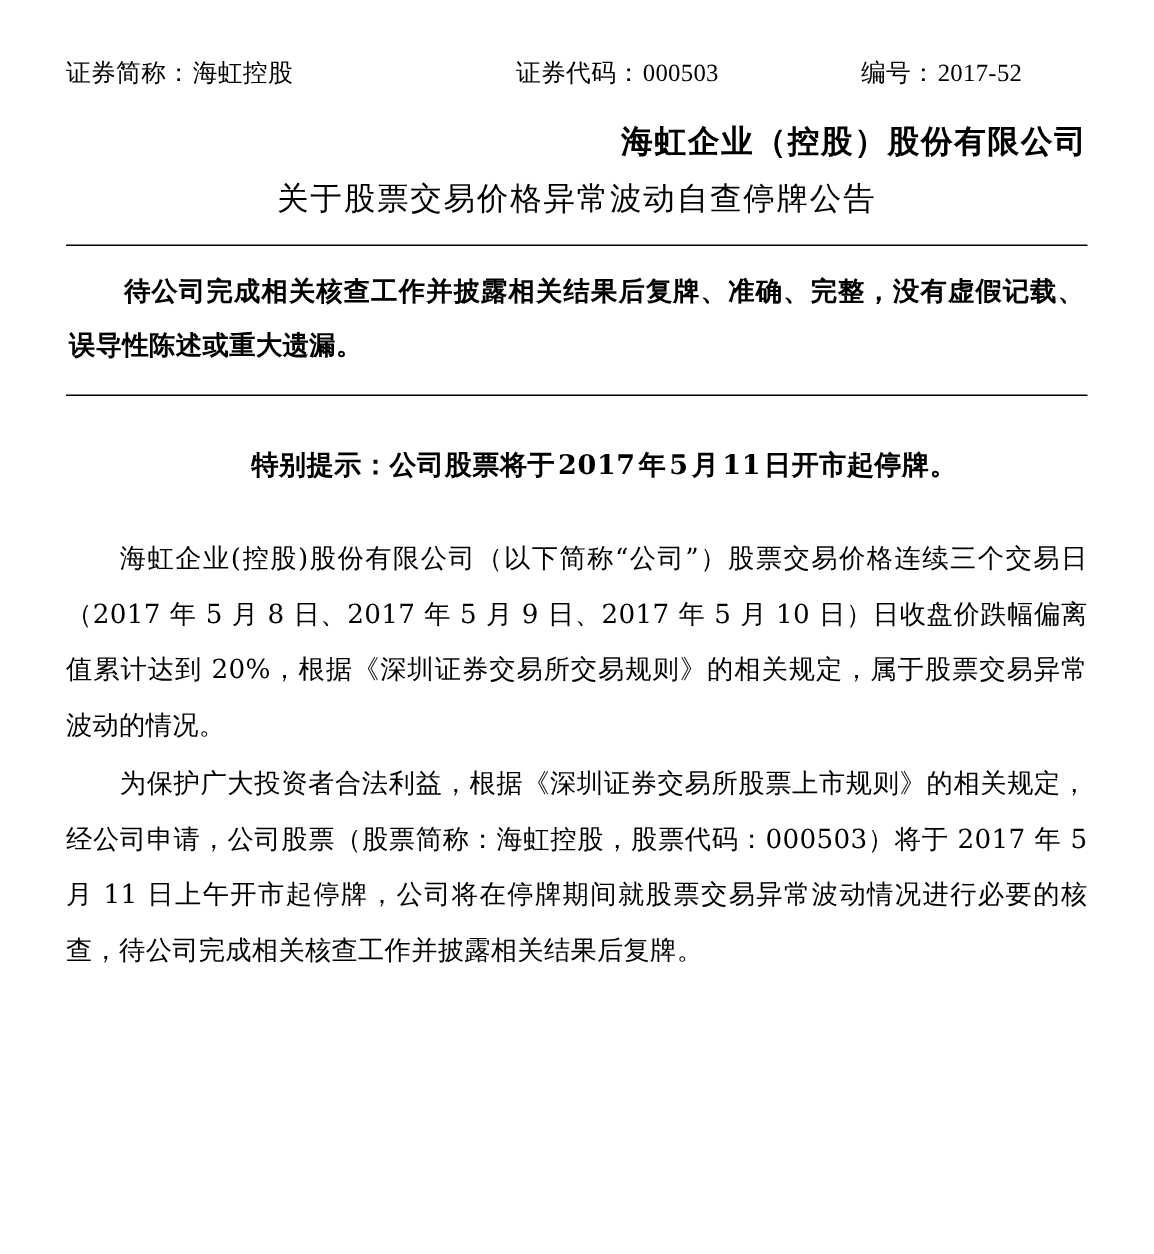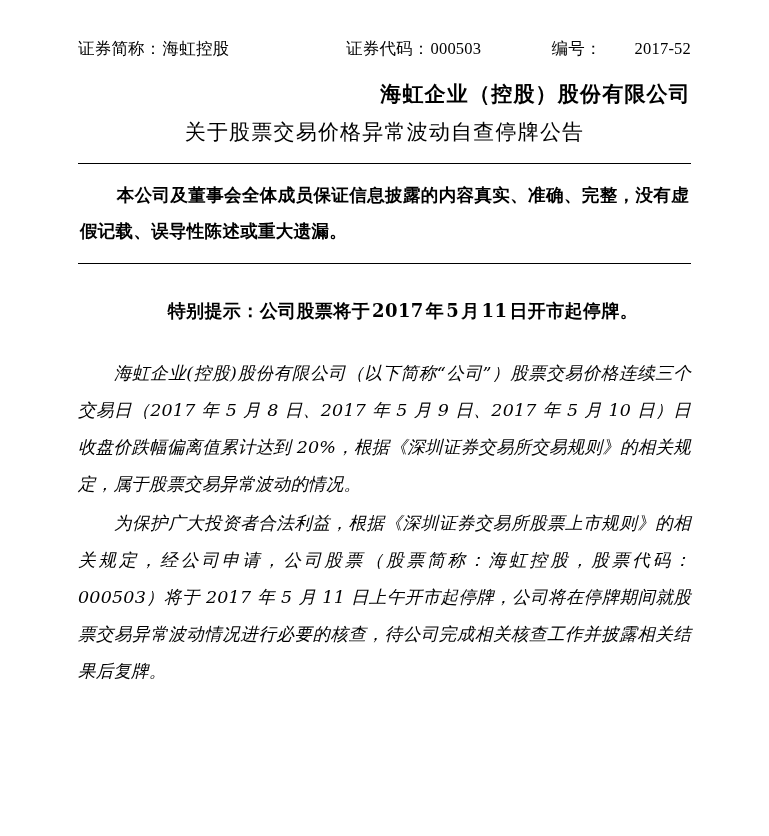--- a/index.html
+++ b/index.html
@@ -14,21 +14,21 @@
     overflow: hidden;
     font-family: "DejaVu Serif", "Liberation Serif", serif;
     color: #000000;
     -webkit-font-smoothing: antialiased;
   }
   .page {
     position: relative;
     width: 769px;
     height: 608px;
     box-sizing: border-box;
-    padding: 0 78px;
+    padding: 0 44px;
     background: #fff;
   }
 
   
   .meta-row {
     display: flex;
     align-items: baseline;
     padding-top: 38px;
     font-size: 16.5px;
     letter-spacing: 0.2px;
@@ -38,21 +38,21 @@
     display: inline-flex;
     align-items: baseline;
   }
   .meta-label { }
   .meta-value {
     font-family: Liberation Serif, serif;
     margin-left: 1px;
   }
   .meta-abbr  { width: 300px; }
   .meta-code  { width: 230px; }
-  .meta-no    { flex: 1; text-align: left; gap: 32px; }
+  .meta-no    { flex: 1; text-align: left; }
 
   
   .doc-title {
     text-align: right;
     font-size: 21px;
     font-weight: bold;
     letter-spacing: 1.2px;
     margin-top: 20px;
     line-height: 1.35;
   }
@@ -92,21 +92,20 @@
   }
   .notice .num {
     font-family: "DejaVu Serif", "Liberation Serif", serif;
     font-weight: bold;
     padding: 0 2px;
   }
 
   
   .body {
     margin-top: 26px;
-    font-style: italic;
   }
   .para {
     font-size: 17.5px;
     line-height: 2.12;
     text-align: justify;
     text-justify: inter-ideograph;
     text-indent: 2.05em;
     letter-spacing: 0.2px;
     margin: 0;
   }
@@ -133,21 +132,21 @@
     <div class="meta-cell meta-no">
       <span class="meta-label">编号：</span>
       <span class="meta-value">2017-52</span>
     </div>
   </div>
 
   <div class="doc-title">海虹企业（控股）股份有限公司</div>
   <div class="doc-subtitle">关于股票交易价格异常波动自查停牌公告</div>
 
   <div class="disclaimer">
-    <span class="ind">本公司及董事会全体成员保证信息披露的内容真实、准确、完整，没有虚假记载、误导性陈述或重大遗漏。</span>
+    <span class="ind">待公司完成相关核查工作并披露相关结果后复牌、准确、完整，没有虚假记载、误导性陈述或重大遗漏。</span>
   </div>
 
   <div class="notice">
     <span>特别提示：公司股票将于</span><span class="num">2017</span><span>年</span><span class="num">5</span><span>月</span><span class="num">11</span><span>日</span><span>开市起停牌。</span>
   </div>
 
   <div class="body">
     <p class="para">海虹企业(控股)股份有限公司（以下简称“公司”）股票交易价格连续三个交易日（2017 年 5 月 8 日、2017 年 5 月 9 日、2017 年 5 月 10 日）日收盘价跌幅偏离值累计达到 20%，根据《深圳证券交易所交易规则》的相关规定，属于股票交易异常波动的情况。</p>
     <p class="para">为保护广大投资者合法利益，根据《深圳证券交易所股票上市规则》的相关规定，经公司申请，公司股票（股票简称：海虹控股，股票代码：000503）将于 2017 年 5 月 11 日上午开市起停牌，公司将在停牌期间就股票交易异常波动情况进行必要的核查，待公司完成相关核查工作并披露相关结果后复牌。</p>
   </div>

